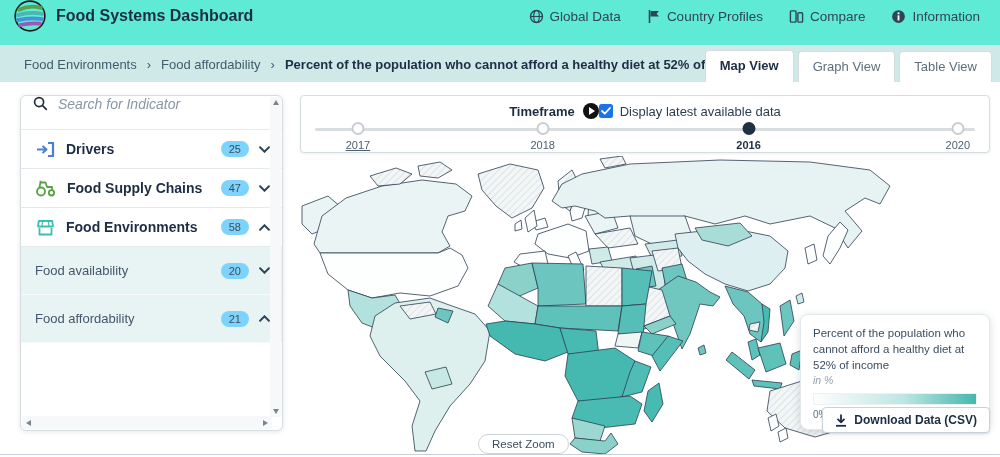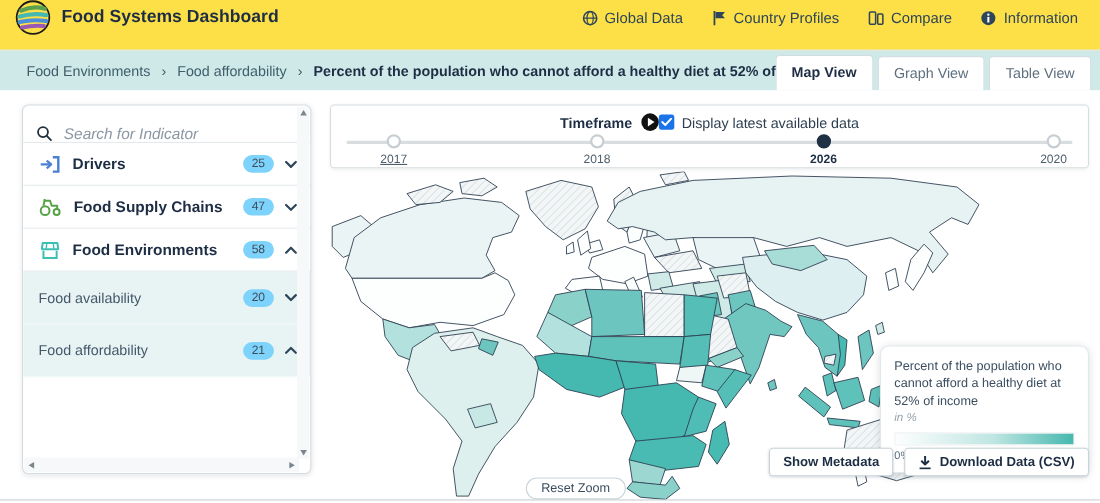--- a/index.html
+++ b/index.html
@@ -1,21 +1,21 @@
 <!DOCTYPE html>
 <html><head>
 <meta charset="utf-8">
 <style>
   * { margin:0; padding:0; box-sizing:border-box; }
   body { background:#fff; }
   .page { position:relative; width:1000px; height:457px; background:#fff;
           font-family:"Liberation Sans", sans-serif; overflow:hidden; color:#1d2d44; }
 
   
-  .header { position:absolute; left:0; top:0; width:1000px; height:46px; background:#fde047;
+  .header { position:absolute; left:0; top:0; width:1000px; height:46px; background:#5eead4;
             border-bottom:1px solid #e3e8ea; display:flex; align-items:center; justify-content:space-between;
             padding:0 20px 13px 12px; }
   .logo-area { display:flex; align-items:center; gap:8px; }
   .app-title { font-size:16px; font-weight:bold; color:#1d2d44; }
   .top-nav { display:flex; align-items:flex-start; gap:26px; }
   .nav-item { display:flex; align-items:center; gap:6px; font-size:13.5px; color:#2e4559; cursor:pointer; }
   .nav-item svg { display:block; }
 
   
   .crumb-bar { position:absolute; left:0; top:46px; width:1000px; height:36px; background:#cfe9e8;
@@ -24,21 +24,21 @@
   .crumb-sep { font-size:13px; color:#3f5d6b; margin:0 10px; }
   .crumb-current { font-size:13px; font-weight:bold; color:#1d2d44; }
   .view-tabs { position:absolute; right:8px; top:50px; display:flex; gap:4px; align-items:flex-end; }
   .tab { background:#fff; border:1px solid #d4dce0; border-bottom:none; border-radius:4px 4px 0 0;
          padding:7px 14px 8px; font-size:13px; color:#5d6f7e; cursor:pointer; }
   .tab.active { font-weight:bold; color:#1d2d44; padding-bottom:9px; }
 
   
   .sidebar { position:absolute; left:20px; top:95px; width:263px; height:336px; background:#fff;
              border:1px solid #d6dde1; border-radius:6px; box-shadow:0 1px 5px rgba(40,60,80,.12); overflow:hidden; }
-  .search-row { height:34px; display:flex; align-items:flex-end; gap:10px; padding:0 26px 0 12px;
+  .search-row { height:34px; display:flex; align-items:flex-start; gap:10px; padding:0 26px 0 12px;
                 border-bottom:1px solid #e4e9ec; }
   .search-input { border:none; outline:none; flex:1; font-size:14px; font-style:italic; color:#39novice; color:#394a5a;
                   font-family:"Liberation Sans",sans-serif; background:transparent; }
   .search-input::placeholder { color:#8a97a3; font-style:italic; }
   .cat-row { height:39px; display:flex; align-items:center; gap:10px; padding:0 12px 0 14px;
              border-bottom:1px solid #e4e9ec; cursor:pointer; background:#fff; }
   .cat-label { flex:1; font-size:14px; font-weight:bold; color:#1d2d44; }
   .badge { background:#7dd3fc; border-radius:10px; font-size:11px; color:#3f4c59; padding:2px 8px; }
   .subcat-row { height:48px; display:flex; align-items:center; gap:10px; padding:0 12px 0 14px;
                 background:#e8f4f3; border-bottom:1px solid #f6fbfa; cursor:pointer; }
@@ -255,21 +255,21 @@
       </div>
     </div>
     <div class="slider">
       <div class="track"></div>
       <span class="stop p0"></span>
       <span class="stop p1"></span>
       <span class="stop sel p2"></span>
       <span class="stop p3"></span>
       <span class="yr p0">2017</span>
       <span class="yr p1">2018</span>
-      <span class="yr sel p2">2026</span>
+      <span class="yr sel p2">2016</span>
       <span class="yr p3">2020</span>
     </div>
   </div>
 
   <svg class="map-svg" width="700" height="299" viewBox="0 0 700 299">
     <defs>
       <pattern id="nodata" width="5" height="5" patternTransform="rotate(45)" patternUnits="userSpaceOnUse">
         <rect width="5" height="5" fill="#f3f6f7"></rect>
         <line x1="0" y1="0" x2="0" y2="5" stroke="#ccd3d7" stroke-width="1.1"></line>
       </pattern>
@@ -369,23 +369,20 @@
     <div class="legend-unit">in %</div>
     <div class="legend-bar"></div>
     <div class="legend-scale">
       <span>0%</span>
       <span>97%</span>
     </div>
   </div>
 
   <div class="map-btns">
     <button class="map-btn">
-      <span>Show Metadata</span>
-    </button>
-    <button class="map-btn">
       <svg width="12" height="13" viewBox="0 0 12 13">
         <line x1="6" y1="0.5" x2="6" y2="7.5" stroke="#1d2d44" stroke-width="1.8"></line>
         <path d="M2.5,4.8 L6,8.3 L9.5,4.8" fill="none" stroke="#1d2d44" stroke-width="1.8" stroke-linejoin="round"></path>
         <line x1="1" y1="11.8" x2="11" y2="11.8" stroke="#1d2d44" stroke-width="1.8"></line>
       </svg>
       <span>Download Data (CSV)</span>
     </button>
   </div>
 
   <button class="reset-zoom">Reset Zoom</button>

